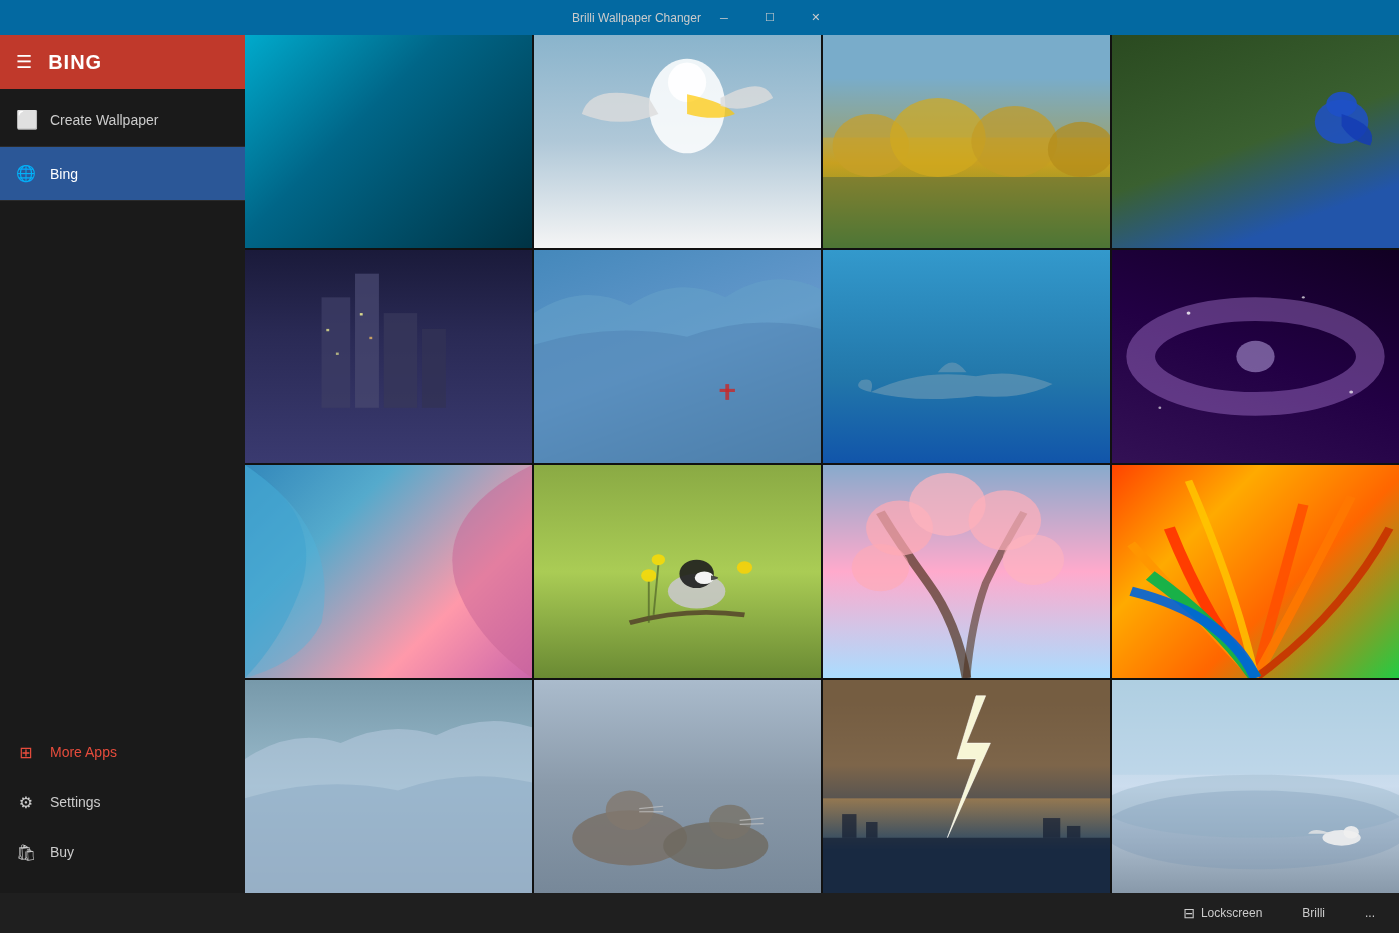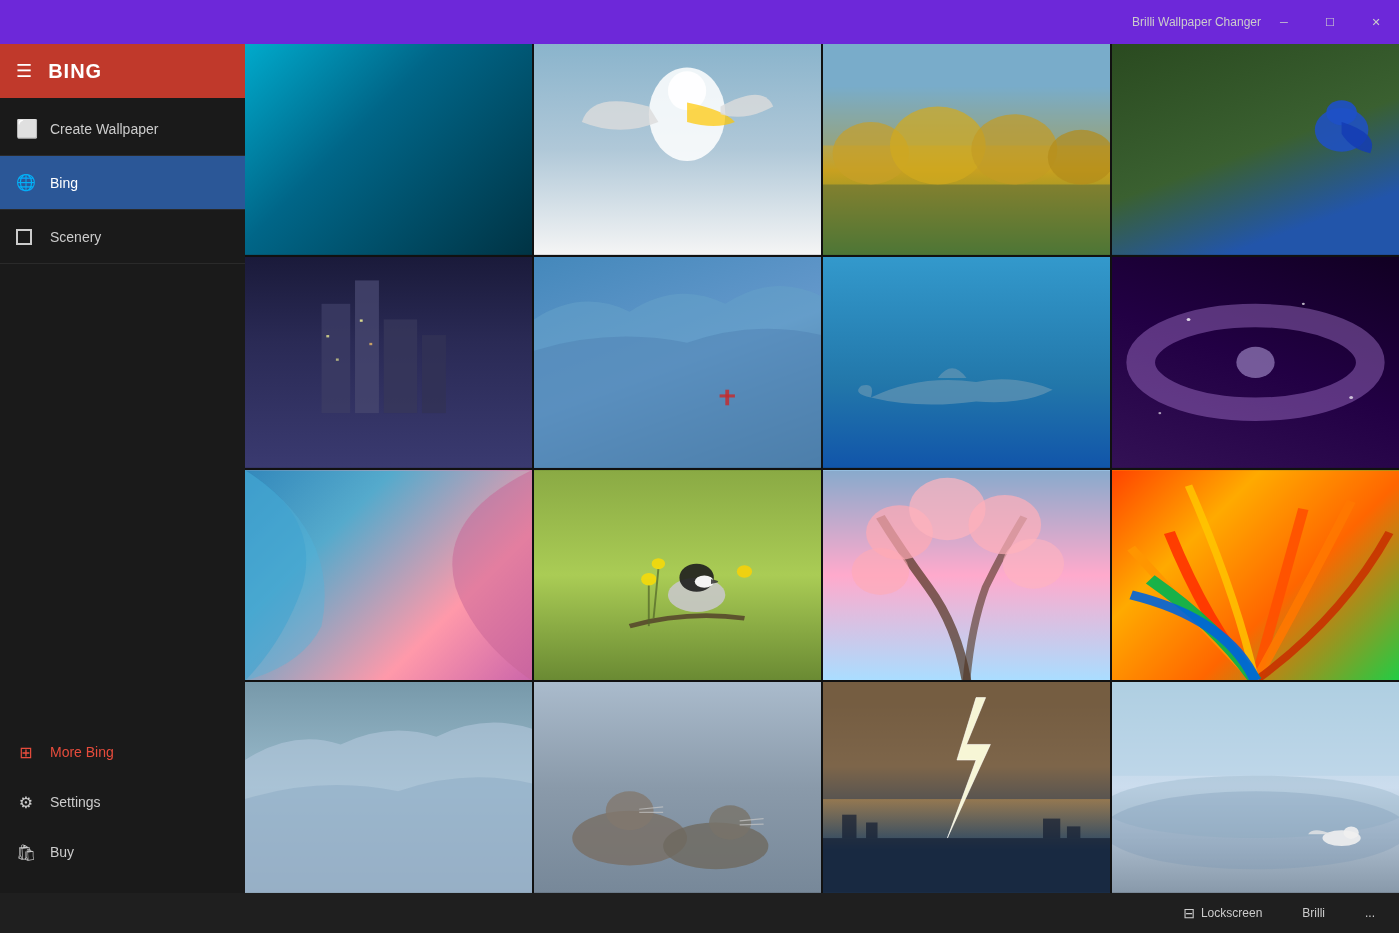--- a/index.html
+++ b/index.html
@@ -8,25 +8,25 @@
       height: 933px;
       background: #1a1a1a;
       font-family: 'Segoe UI', sans-serif;
       overflow: hidden;
       display: flex;
       flex-direction: column;
     }
 
     
     .titlebar {
-      height: 44px;
-      background: #6d28d9;
-      display: flex;
-      align-items: center;
-      justify-content: flex-end;
+      height: 35px;
+      background: #0369a1;
+      display: flex;
+      align-items: center;
+      justify-content: center;
       padding: 0 0 0 12px;
       flex-shrink: 0;
     }
     .titlebar-left {
       display: flex;
       align-items: center;
       gap: 8px;
     }
     .titlebar-title {
       font-size: 12px;
@@ -240,32 +240,28 @@
       <div class="nav-item">
         <span class="nav-icon" style="font-size:18px;">⬜</span>
         <span>Create Wallpaper</span>
       </div>
 
       <div class="nav-item active">
         <span class="nav-icon">🌐</span>
         <span>Bing</span>
       </div>
 
-      <div class="nav-item">
-        <span class="nav-icon square-white"></span>
-        <span style="margin-left:4px;">Scenery</span>
-      </div>
 
     </div>
 
     <div class="sidebar-bottom">
 
       <div class="nav-item-bottom red">
         <span class="nav-icon" style="color:#e74c3c;">⊞</span>
-        <span>More Bing</span>
+        <span>More Apps</span>
       </div>
 
       <div class="nav-item-bottom">
         <span class="nav-icon">⚙</span>
         <span>Settings</span>
       </div>
 
       <div class="nav-item-bottom">
         <span class="nav-icon">🛍</span>
         <span>Buy</span>

